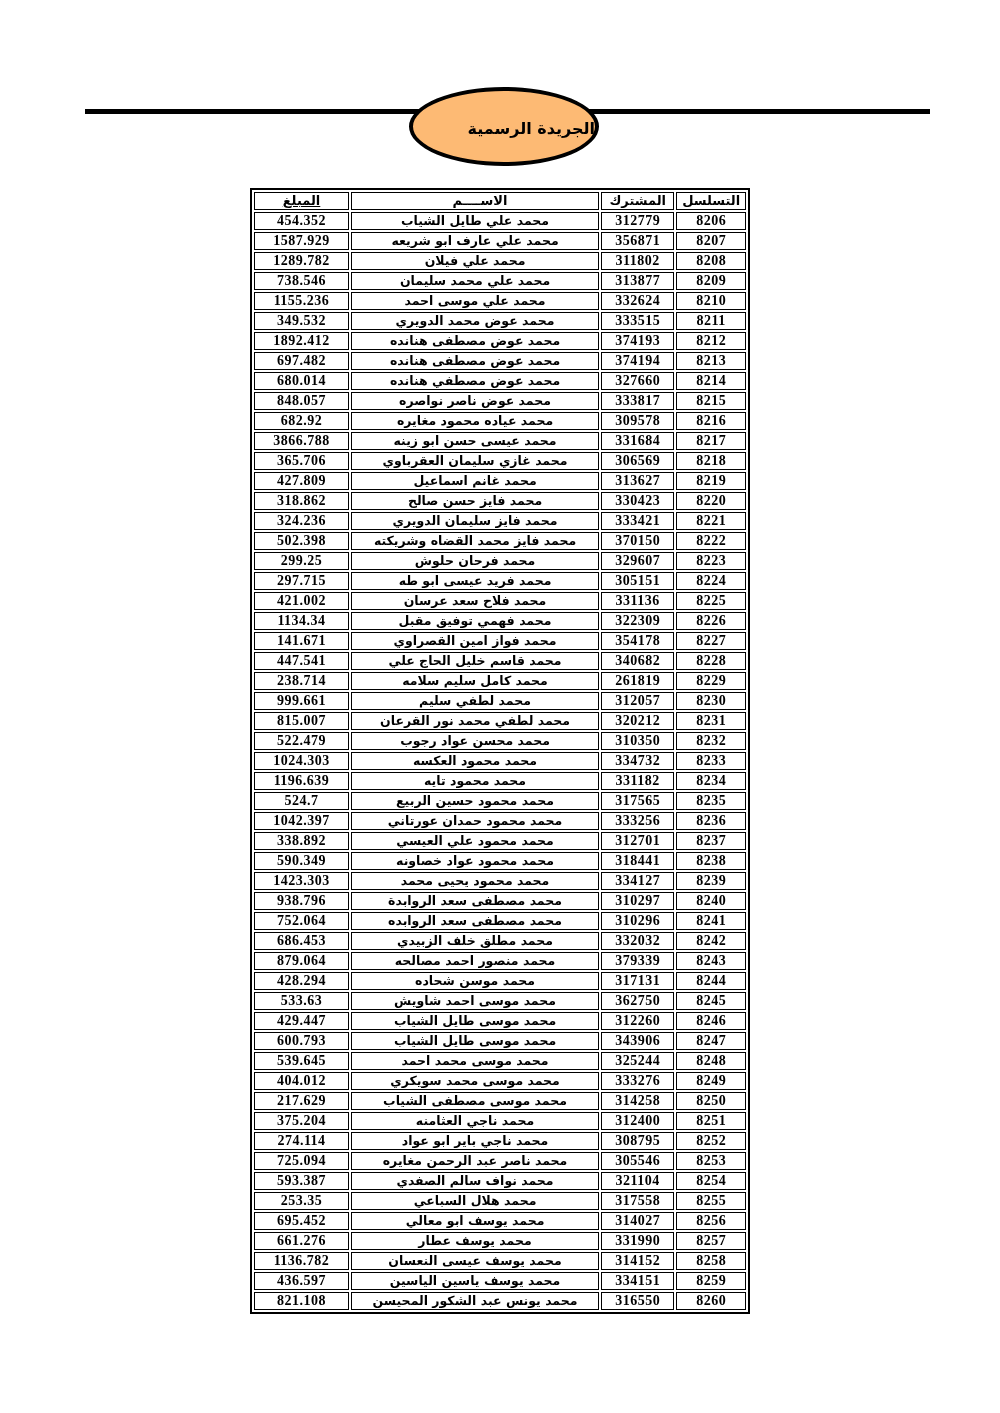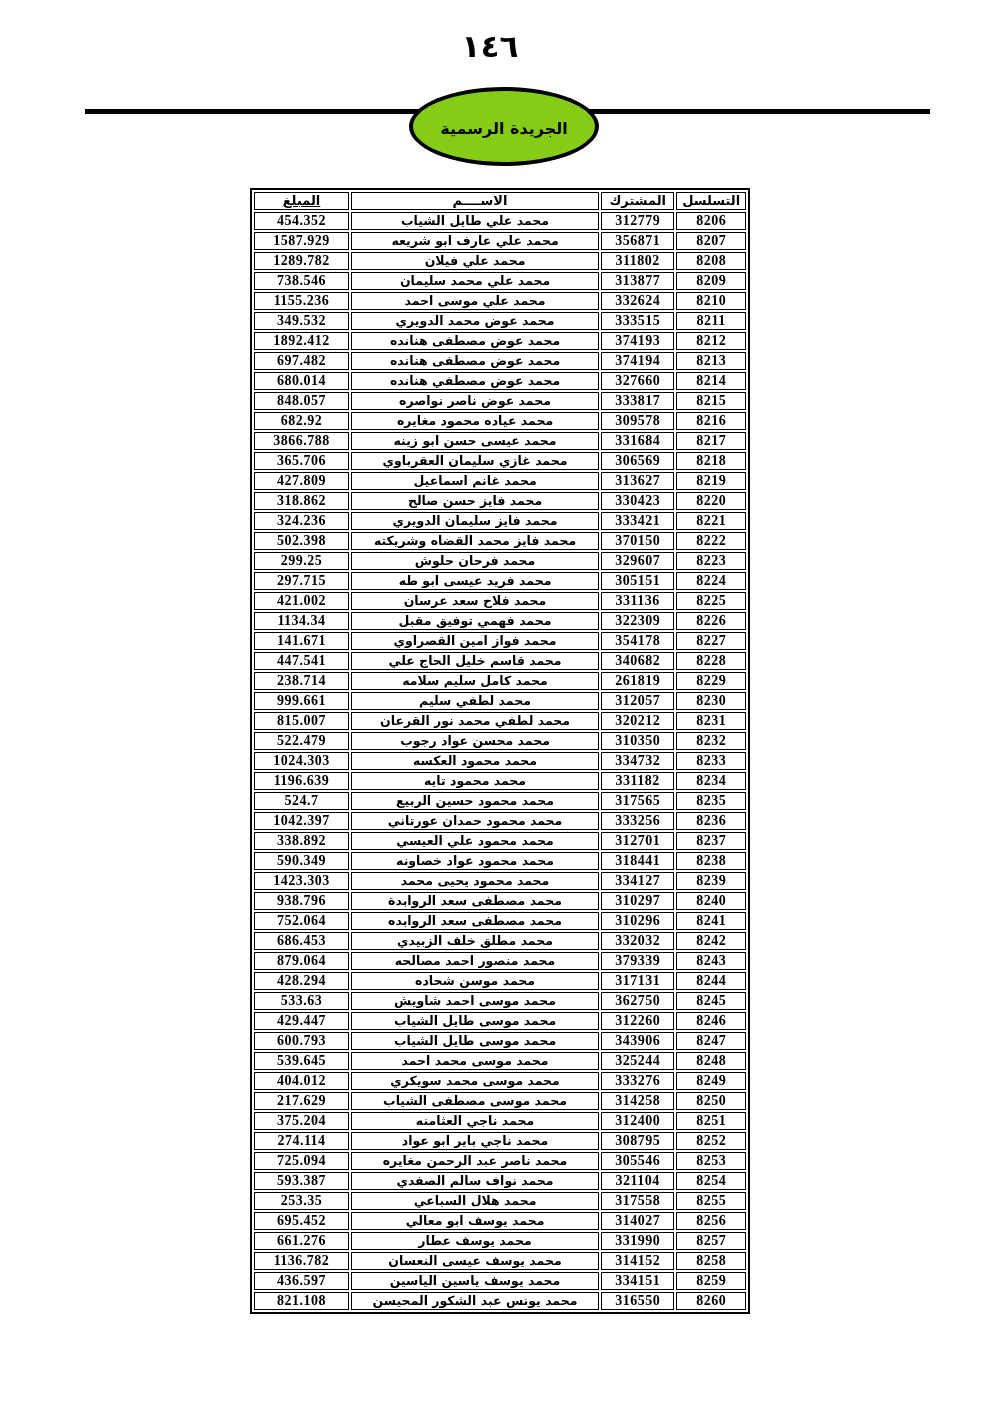--- a/index.html
+++ b/index.html
@@ -32,25 +32,25 @@
     z-index: 1;
   }
   .seal {
     position: absolute;
     top: 87px;
     left: 409px;
     width: 182px;
     height: 71px;
     border: 4px solid #000;
     border-radius: 50%;
-    background: #84cc16;
+    background: #fdba74;
     z-index: 2;
     display: flex;
     align-items: center;
-    justify-content: center;
+    justify-content: flex-end;
   }
   .seal span {
     font-size: 16px;
     font-weight: bold;
     padding-top: 3px;
     white-space: nowrap;
   }
   table.records {
     position: absolute;
     top: 188px;
@@ -89,21 +89,20 @@
     font-family: "DejaVu Sans", sans-serif;
     font-size: 12.5px;
     margin-left: 9px;
   }
 </style>
 </head>
 <body>
 
 <div class="page">
 
-  <div class="page-number">١٤٦</div>
 
   <div class="rule"></div>
 
   <div class="seal">
     <span>الجريدة الرسمية</span>
   </div>
 
   <table class="records" dir="rtl">
     <thead>
       <tr>

